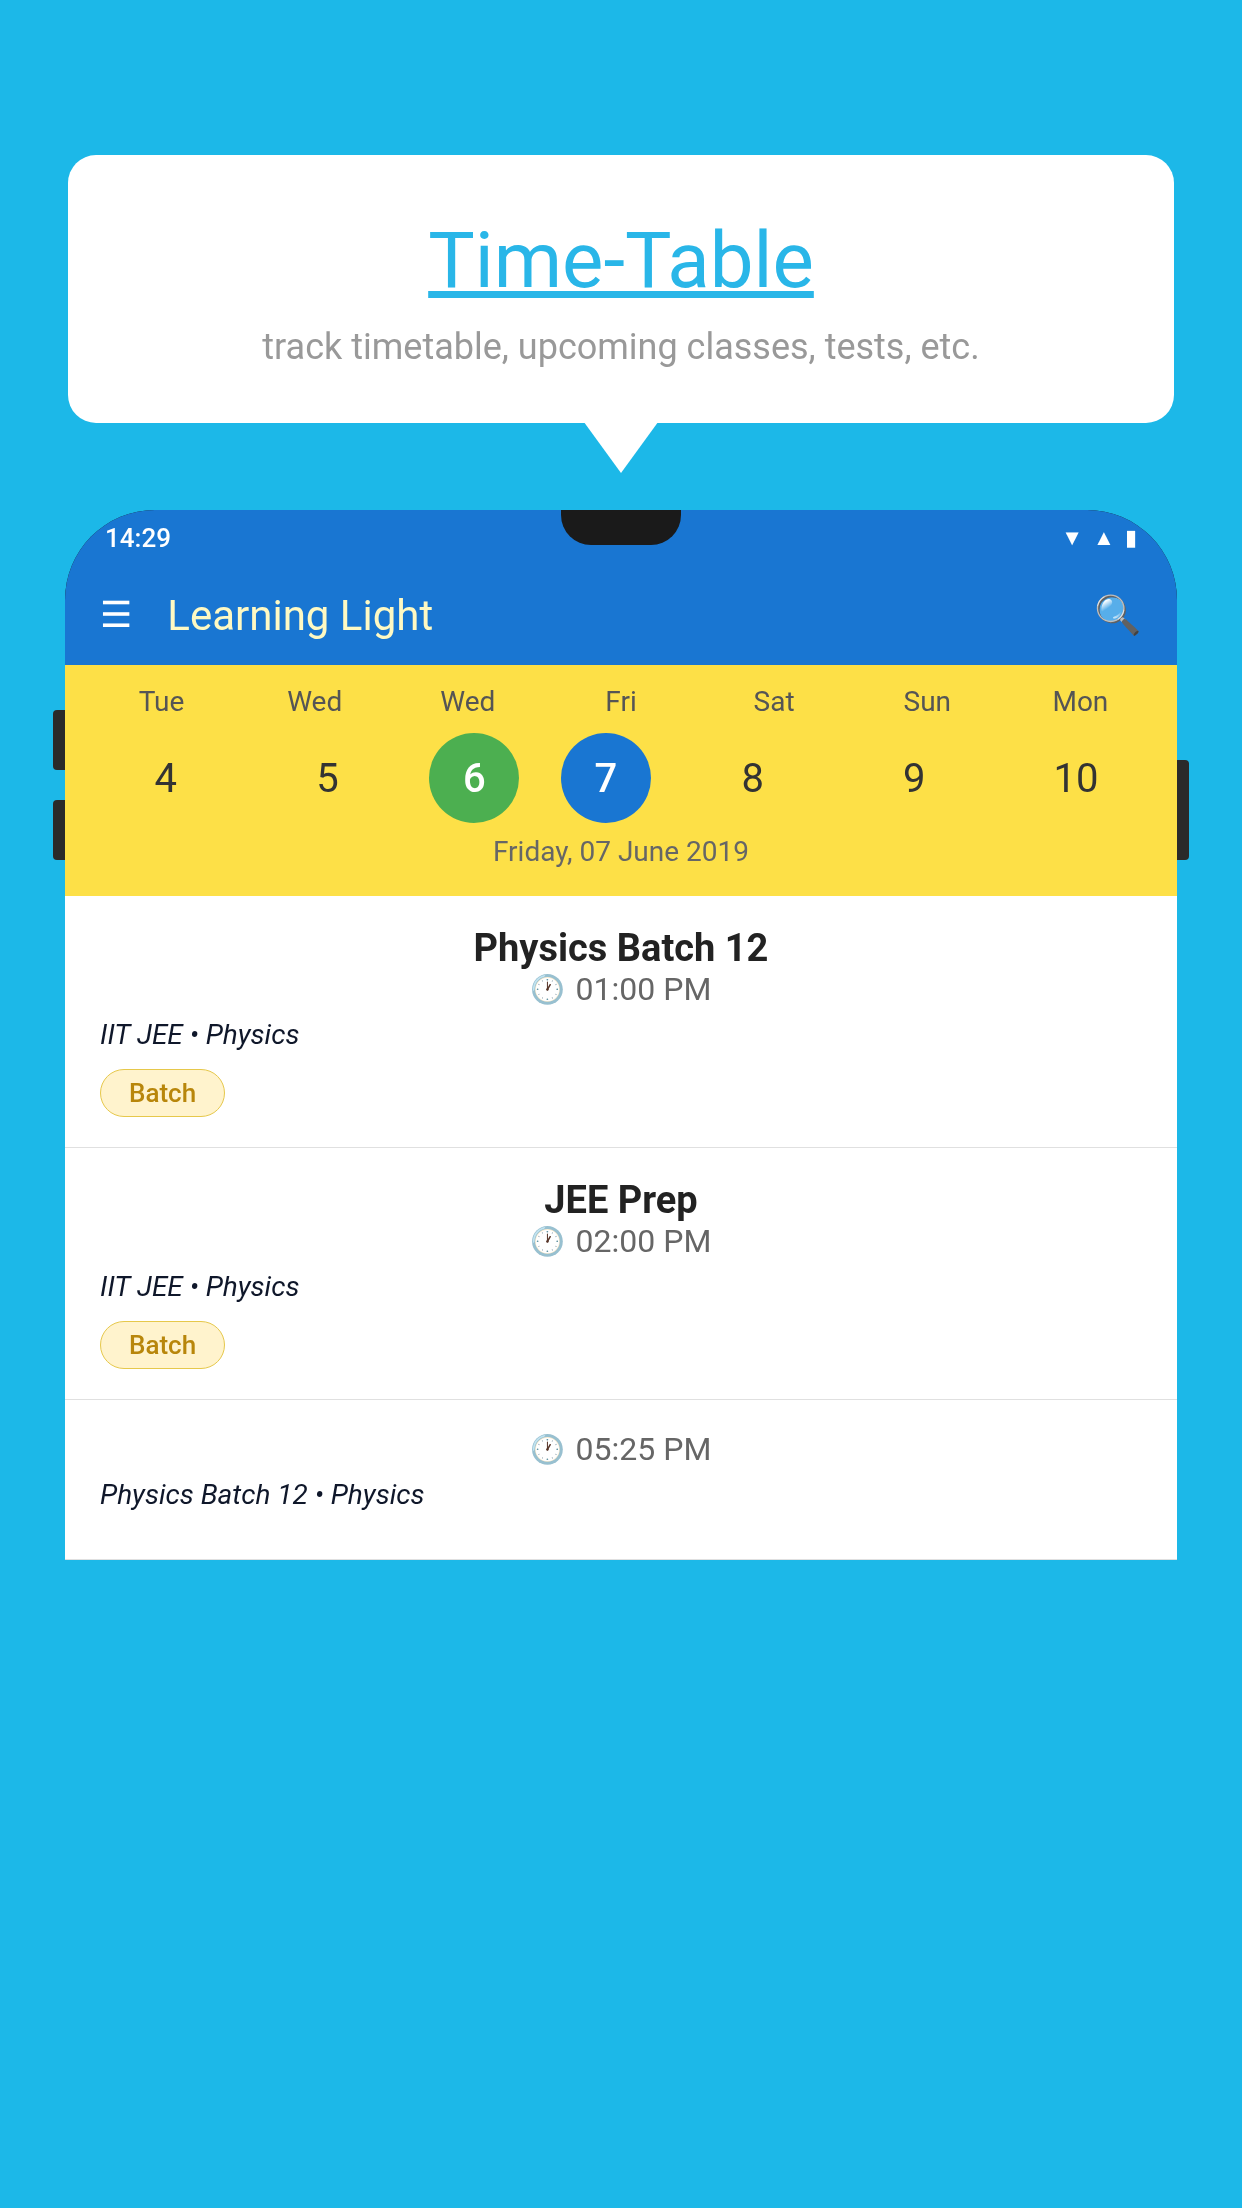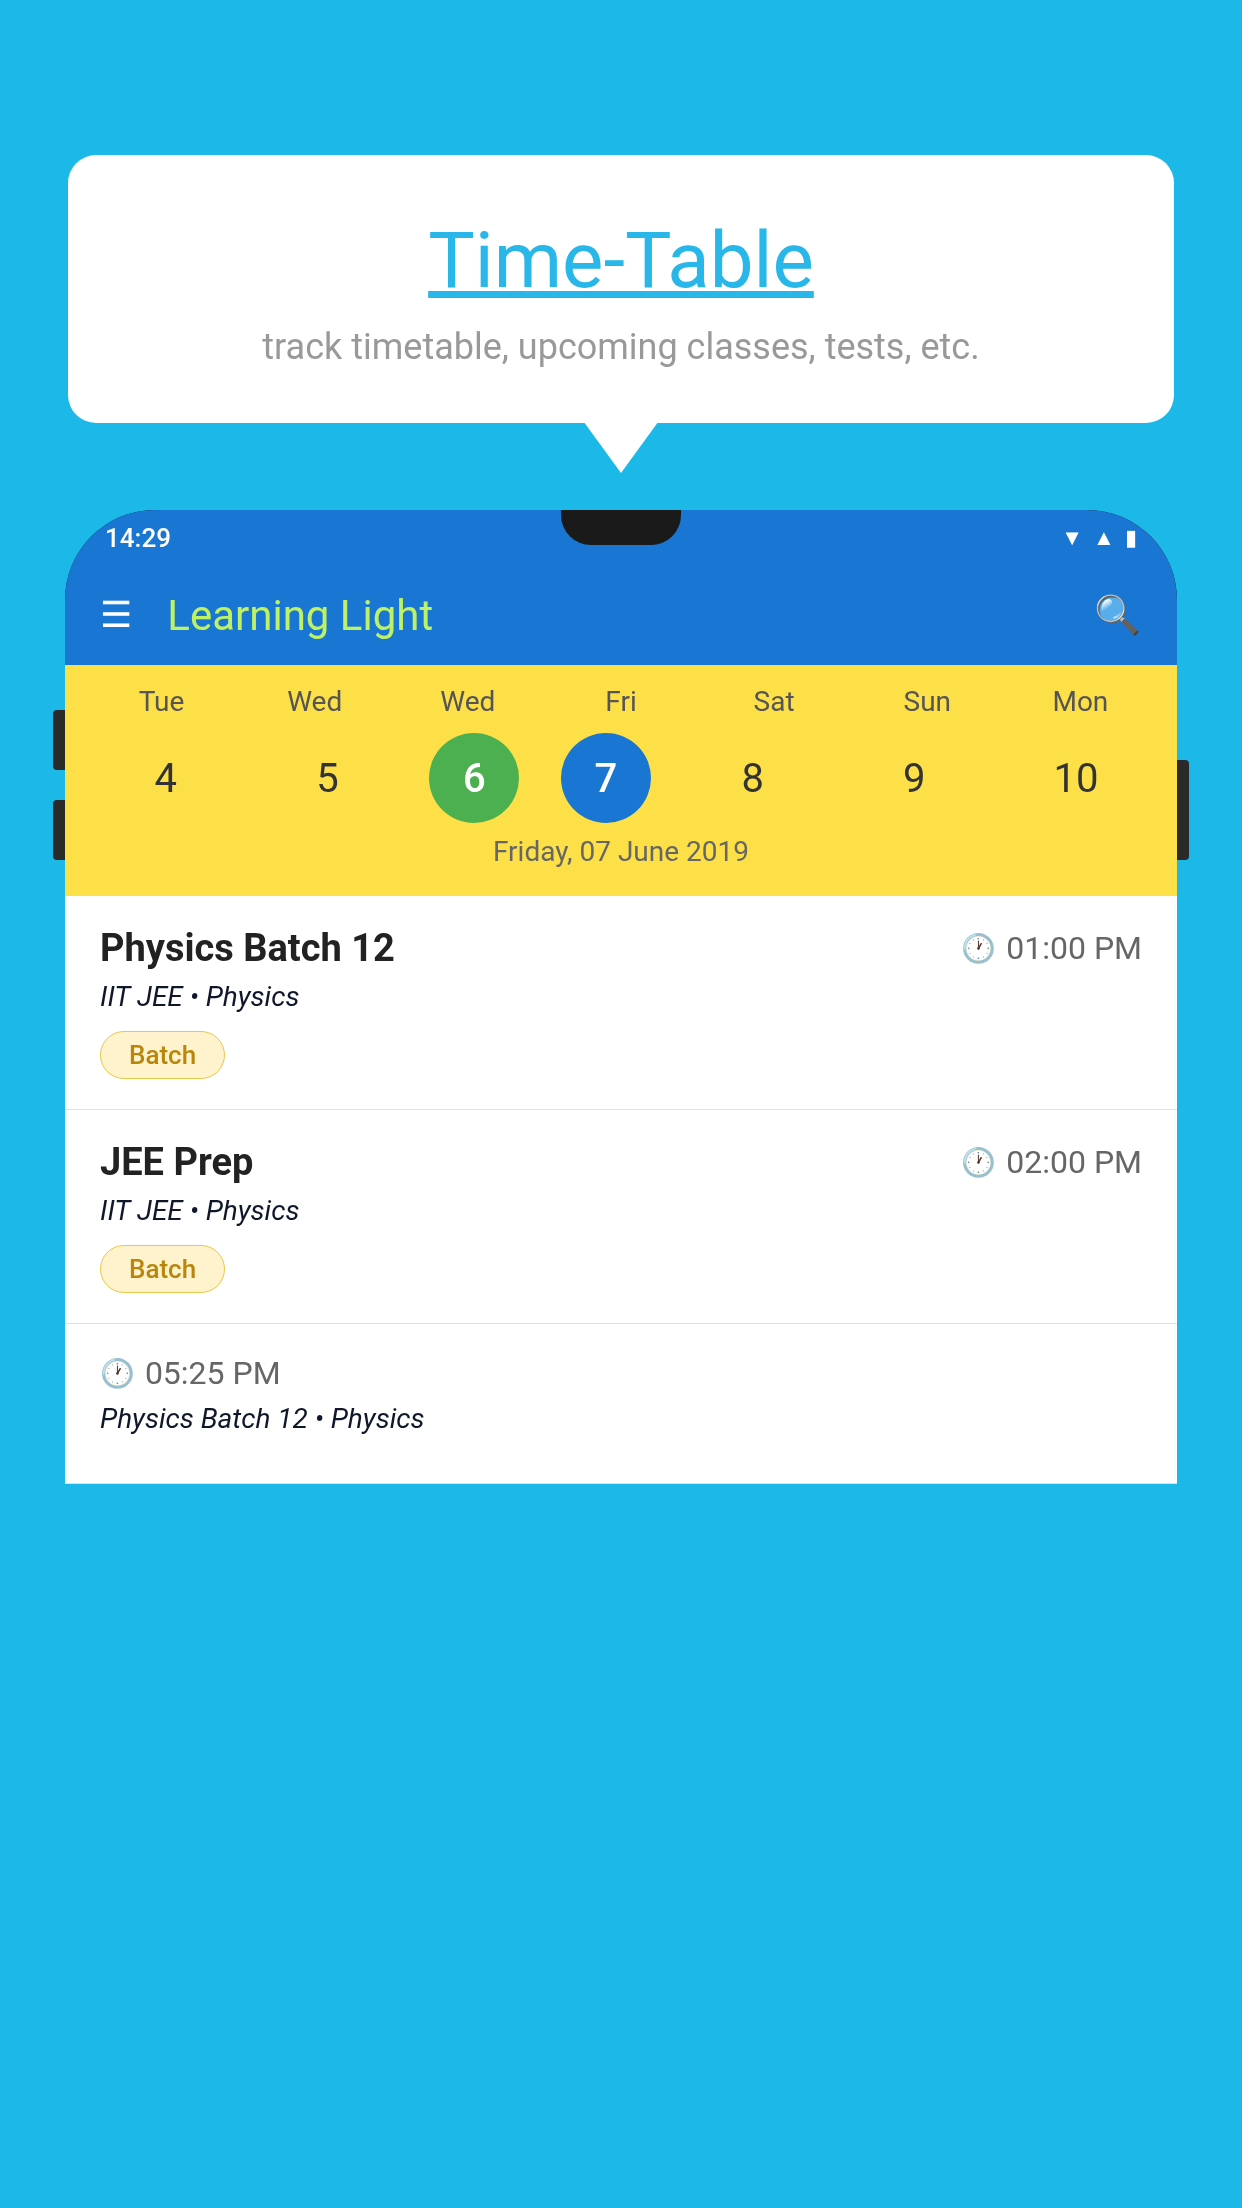--- a/index.html
+++ b/index.html
@@ -116,21 +116,21 @@
     }
 
     .menu-icon {
       color: white;
       font-size: 36px;
       margin-right: 35px;
       cursor: pointer;
     }
 
     .app-title {
-      color: #bef264;
+      color: #fef9c3;
       font-size: 42px;
       font-weight: 400;
       flex: 1;
     }
 
     .search-icon-btn {
       color: white;
       font-size: 38px;
     }
 
@@ -207,23 +207,24 @@
 
     
     .class-item {
       background: white;
       padding: 30px 35px;
       border-bottom: 1px solid #e0e0e0;
     }
 
     .class-item-header {
       display: flex;
-      justify-content: space-between;
+      justify-content: center;
       align-items: center;
       margin-bottom: 10px;
+      flex-direction: column;
     }
 
     .class-name {
       font-size: 38px;
       font-weight: 700;
       color: #222;
     }
 
     .class-time {
       font-size: 32px;

